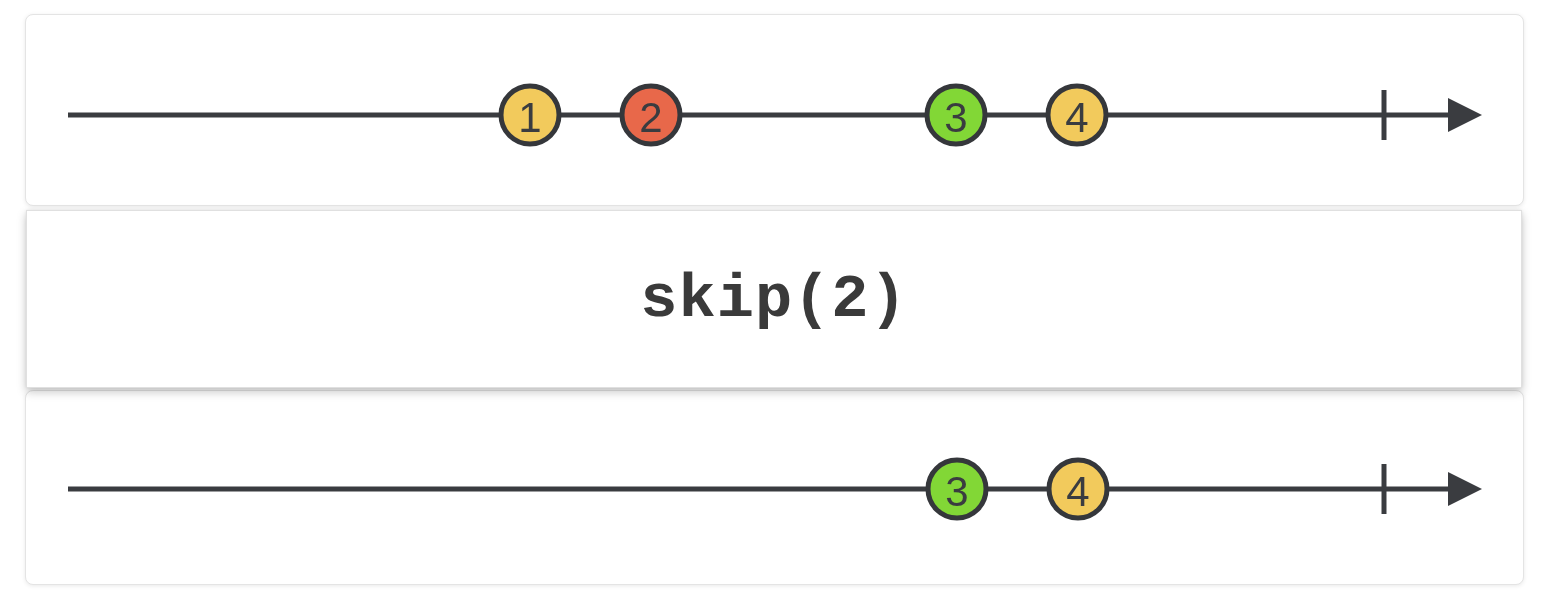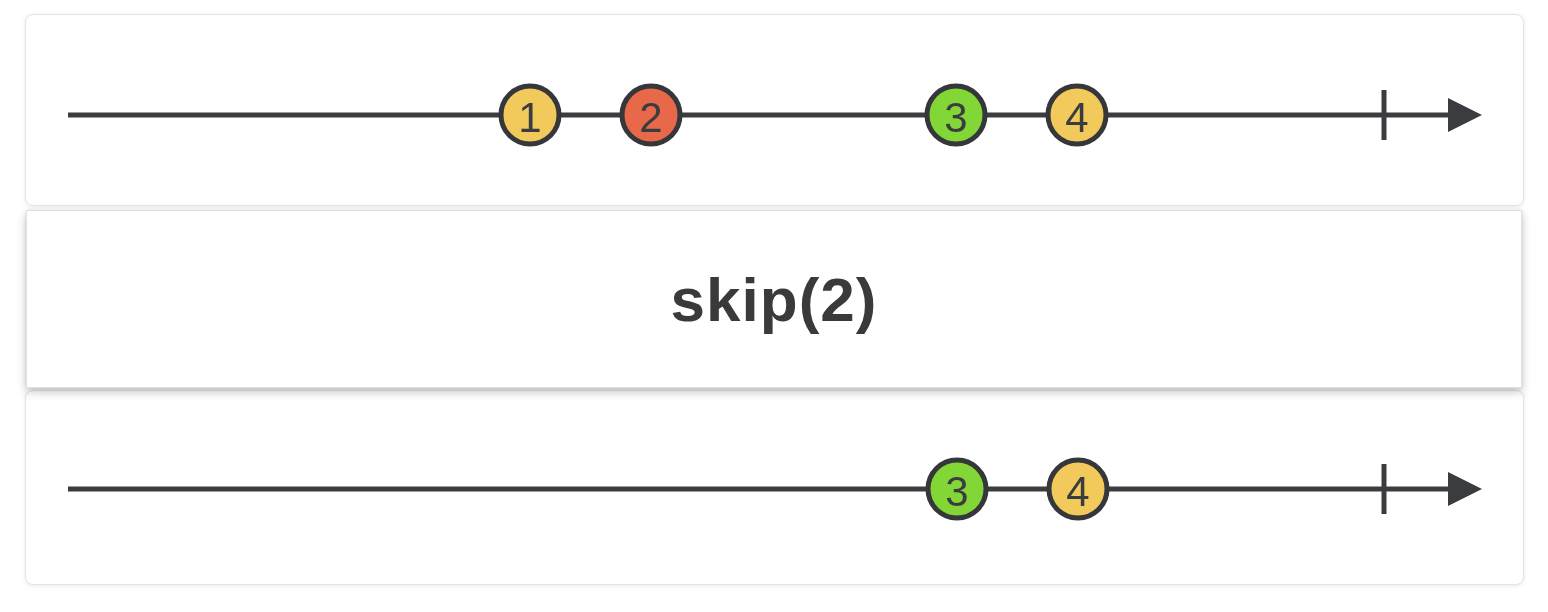--- a/index.html
+++ b/index.html
@@ -35,21 +35,21 @@
     height: 178px;
     background: #ffffff;
     border: 1px solid #e0e0e0;
     box-shadow: 0 4px 9px rgba(0,0,0,0.22), 0 0 3px rgba(0,0,0,0.08);
     z-index: 3;
     display: flex;
     align-items: center;
     justify-content: center;
   }
   .operator-label {
-    font-family: Liberation Sans, sans-serif;
+    font-family: Liberation Mono, monospace;
     font-weight: bold;
     font-size: 62px;
     letter-spacing: 1px;
     color: #3a3a3a;
     user-select: none;
   }
   .streams-svg {
     position: absolute;
     left: 0;
     top: 0;

